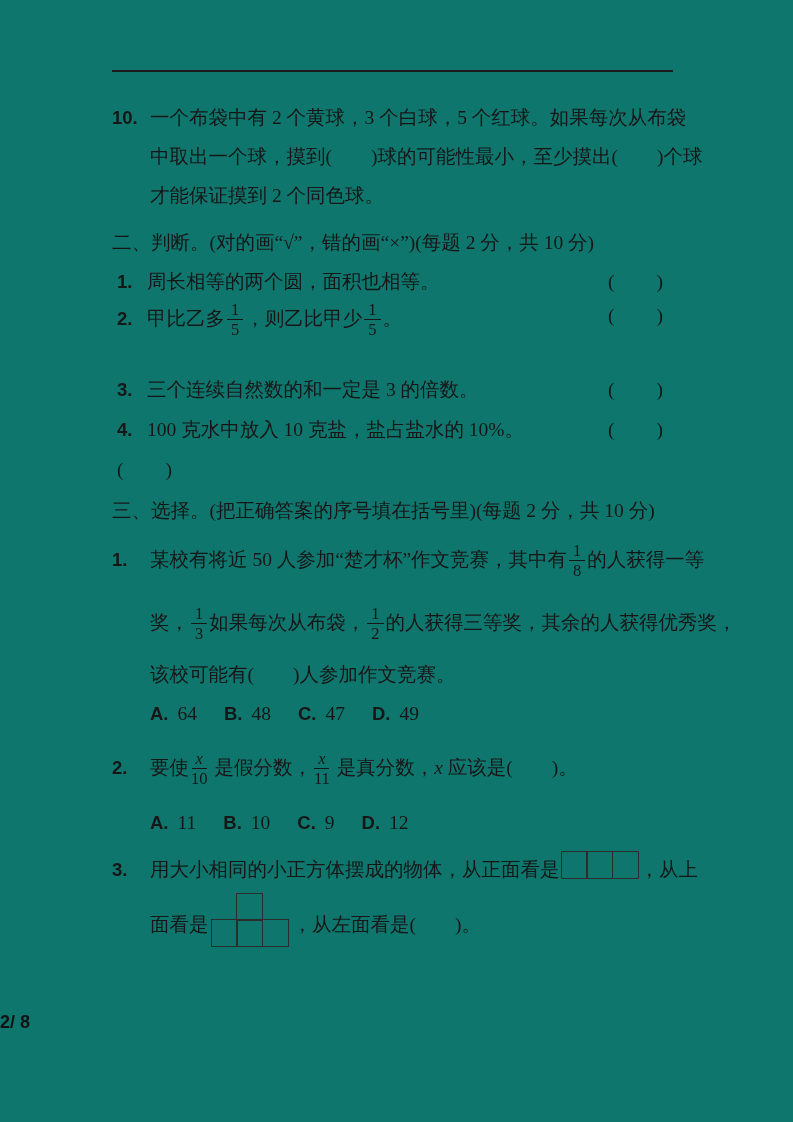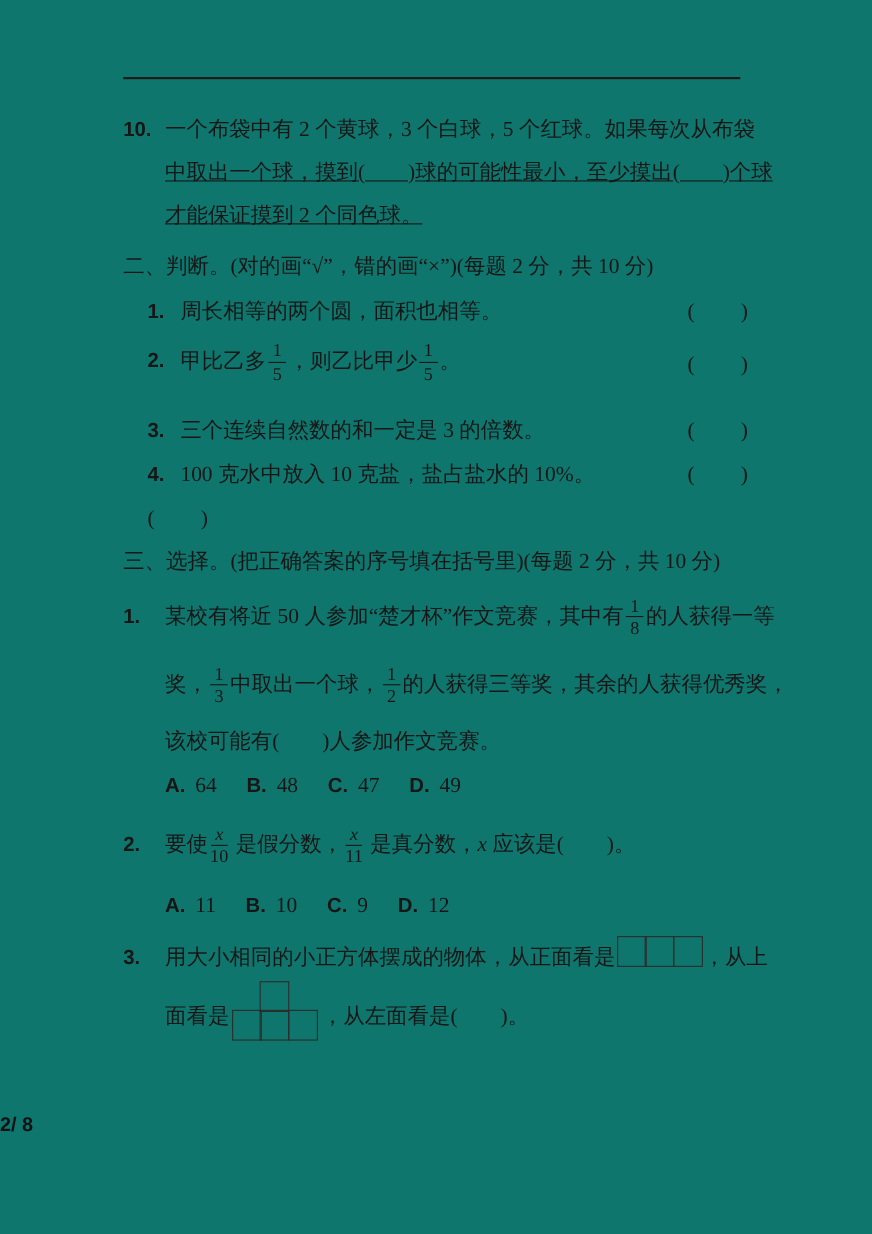--- a/index.html
+++ b/index.html
@@ -24,25 +24,25 @@
   .qnum{
     font-family:"Liberation Sans", sans-serif;
     font-weight:bold;
     font-size:18.5px;
     display:inline-block;
     width:38px;
   }
   
   .q10{position:absolute;left:112px;top:98px;width:580px;}
   .q10 .tline{line-height:39px;white-space:nowrap;font-size:19.5px;}
-  .q10 .indent{padding-left:38px;text-decoration:underline;}
+  .q10 .indent{padding-left:38px;}
   
   .jrow{
-    position:absolute;left:134px;width:547px;
-    display:flex;justify-content:space-between;align-items:center;
+    position:absolute;left:117px;width:547px;
+    display:flex;justify-content:space-between;align-items:flex-start;
     white-space:nowrap;font-size:19.5px;
   }
   .jnum{
     font-family:"Liberation Sans", sans-serif;
     font-weight:bold;font-size:18.5px;
     display:inline-block;width:30px;
   }
   .bracket{letter-spacing:1px;}
   
   .frac{
@@ -154,21 +154,21 @@
   <div class="line" style="left:112px;top:536px;line-height:48px;">
     <span class="qnum">1.</span><span>某校有将近 50 人参加“楚才杯”作文竞赛，其中有</span><span class="frac">
         <span class="fnum">1</span>
         <span class="fden">8</span>
       </span><span>的人获得一等</span>
   </div>
   <div class="line" style="left:150px;top:599px;line-height:48px;">
     <span>奖，</span><span class="frac">
         <span class="fnum">1</span>
         <span class="fden">3</span>
-      </span><span>中取出一个球，</span><span class="frac">
+      </span><span>如果每次从布袋，</span><span class="frac">
         <span class="fnum">1</span>
         <span class="fden">2</span>
       </span><span>的人获得三等奖，其余的人获得优秀奖，</span>
   </div>
   <div class="line" style="left:150px;top:662px;line-height:26px;">
     <span>该校可能有(　　)人参加作文竞赛。</span>
   </div>
   <div class="line optrow" style="left:150px;top:701px;line-height:25px;">
     <span class="opt"><span class="optlabel">A.</span><span>64</span></span>
     <span class="opt"><span class="optlabel">B.</span><span>48</span></span>

